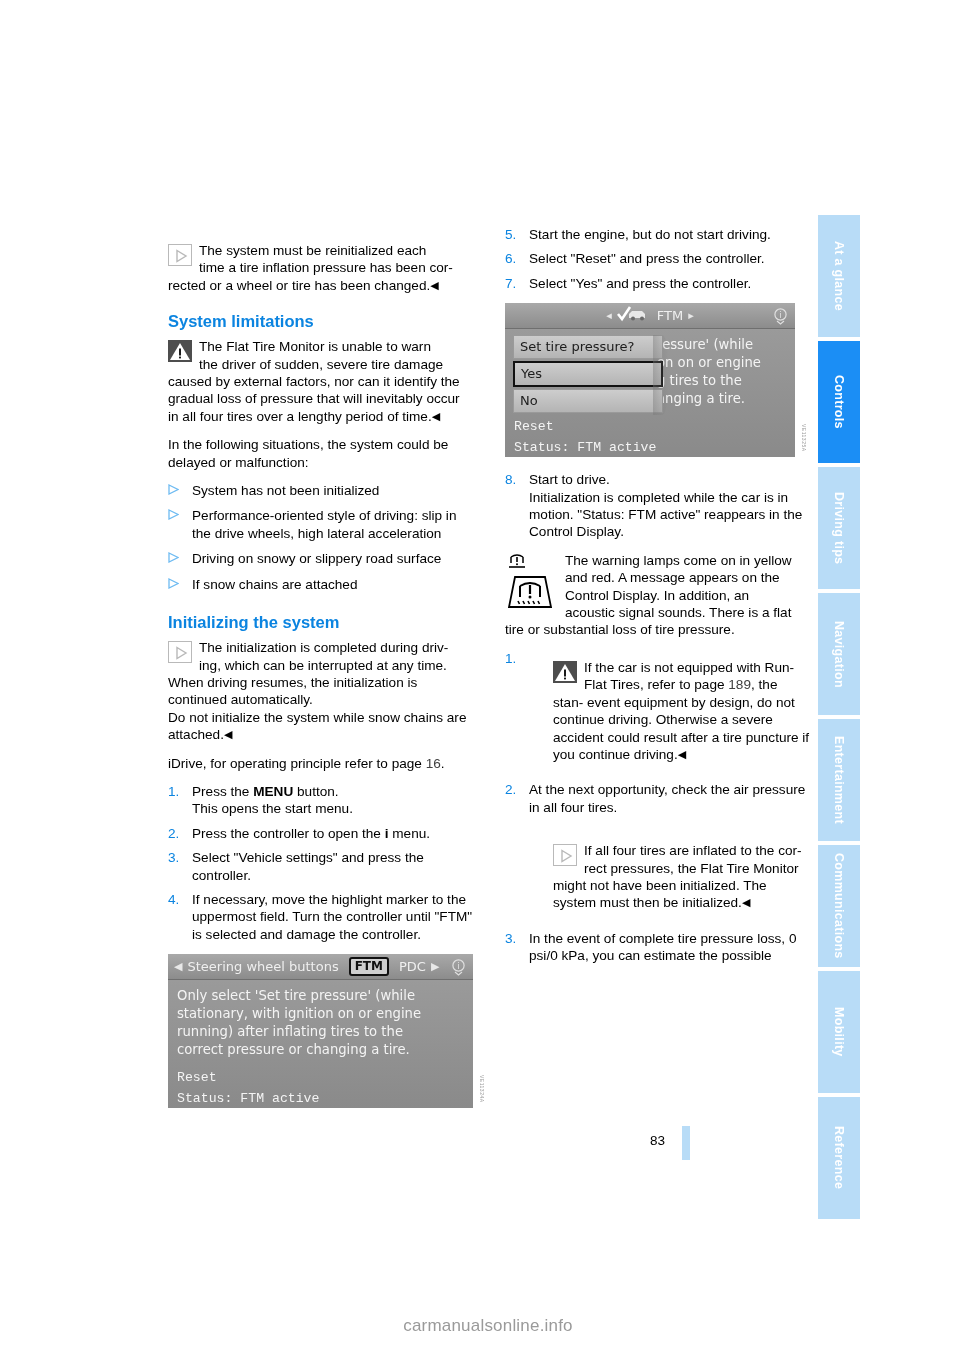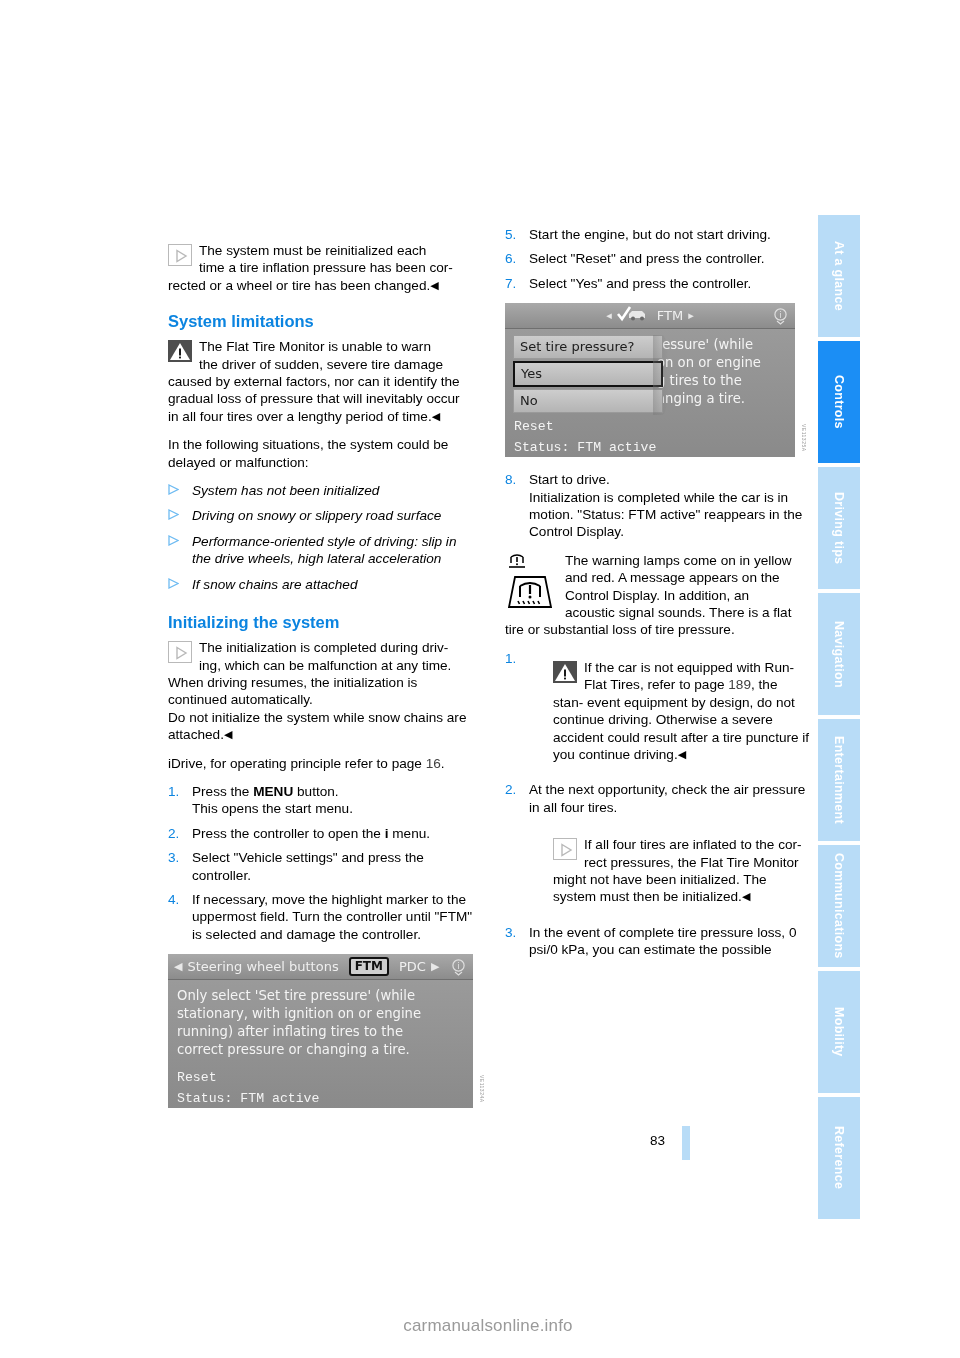--- a/index.html
+++ b/index.html
@@ -108,21 +108,21 @@
   .oitem .body { flex: 1; }
 
   .ulist { margin: 0 0 11px 0; }
   .uitem { display: flex; margin-bottom: 8px; }
   .uitem .bullet {
     flex: 0 0 24px;
     width: 24px;
     padding-top: 2px;
   }
   .uitem .bullet svg { display: block; }
-  .uitem .body { flex: 1; font-style: italic; }
+  .uitem .body { flex: 1; }
 
   
   .figure { position: relative; margin: 10px 0 14px 0; }
 
   .cd {
     position: relative;
     background: #8f8f8f;
     color: #f2f2f2;
     font-family: "DejaVu Sans", sans-serif;
     overflow: hidden;
@@ -299,29 +299,29 @@
             </svg>
         </div>
         <div class="body">System has not been initialized</div>
       </div>
       <div class="uitem">
         <div class="bullet">
           <svg width="11" height="11" viewBox="0 0 11 11">
               <polygon points="1,1 10,5.5 1,10" fill="none" stroke="#6ebbf2" stroke-width="1.3"></polygon>
             </svg>
         </div>
-        <div class="body">Driving on snowy or slippery road surface</div>
+        <div class="body">Performance-oriented style of driving: slip in the drive wheels, high lateral acceleration</div>
       </div>
       <div class="uitem">
         <div class="bullet">
           <svg width="11" height="11" viewBox="0 0 11 11">
               <polygon points="1,1 10,5.5 1,10" fill="none" stroke="#6ebbf2" stroke-width="1.3"></polygon>
             </svg>
         </div>
-        <div class="body">Performance-oriented style of driving: slip in the drive wheels, high lateral acceleration</div>
+        <div class="body">Driving on snowy or slippery road surface</div>
       </div>
       <div class="uitem">
         <div class="bullet">
           <svg width="11" height="11" viewBox="0 0 11 11">
               <polygon points="1,1 10,5.5 1,10" fill="none" stroke="#6ebbf2" stroke-width="1.3"></polygon>
             </svg>
         </div>
         <div class="body">If snow chains are attached</div>
       </div>
     </div>
@@ -330,21 +330,21 @@
 
     <div class="note">
       <div class="ic">
         <div class="icon-note">
           <svg width="24" height="22" viewBox="0 0 24 22">
             <polygon points="8,5.5 17,11 8,16.5" fill="none" stroke="#b9b9b9" stroke-width="1.4"></polygon>
           </svg>
         </div>
       </div>
       <span>The initialization is completed during driv-</span><br>
-      <span>ing, which can be malfunction at any time.</span><br>
+      <span>ing, which can be interrupted at any time.</span><br>
       <span>When driving resumes, the initialization is continued automatically.</span><br>
       <span>Do not initialize the system while snow chains are attached.</span><span class="endmark">◀</span>
     </div>
 
     <p><span>iDrive, for operating principle refer to page </span><span class="blue">16</span><span>.</span></p>
 
     <div class="olist">
       <div class="oitem">
         <div class="num">1.</div>
         <div class="body">
@@ -523,21 +523,21 @@
             <span>Flat Tires, refer to page </span><span class="blue">189</span><span>, the stan-</span>
             <span>event equipment by design, do not continue driving. Otherwise a severe accident could result after a tire puncture if you continue driving.</span><span class="endmark">◀</span>
           </div>
         </div>
       </div>
 
       <div class="oitem">
         <div class="num">2.</div>
         <div class="body">
           <span>At the next opportunity, check the air pressure in all four tires.</span>
-          <div class="note note-indent" style="margin-top:20px;">
+          <div class="note note-indent" style="margin-top:26px;">
             <div class="ic">
               <div class="icon-note">
                 <svg width="24" height="22" viewBox="0 0 24 22">
                   <polygon points="8,5.5 17,11 8,16.5" fill="none" stroke="#b9b9b9" stroke-width="1.4"></polygon>
                 </svg>
               </div>
             </div>
             <span>If all four tires are inflated to the cor-</span><br>
             <span>rect pressures, the Flat Tire Monitor</span>
             <span>might not have been initialized. The system must then be initialized.</span><span class="endmark">◀</span>

